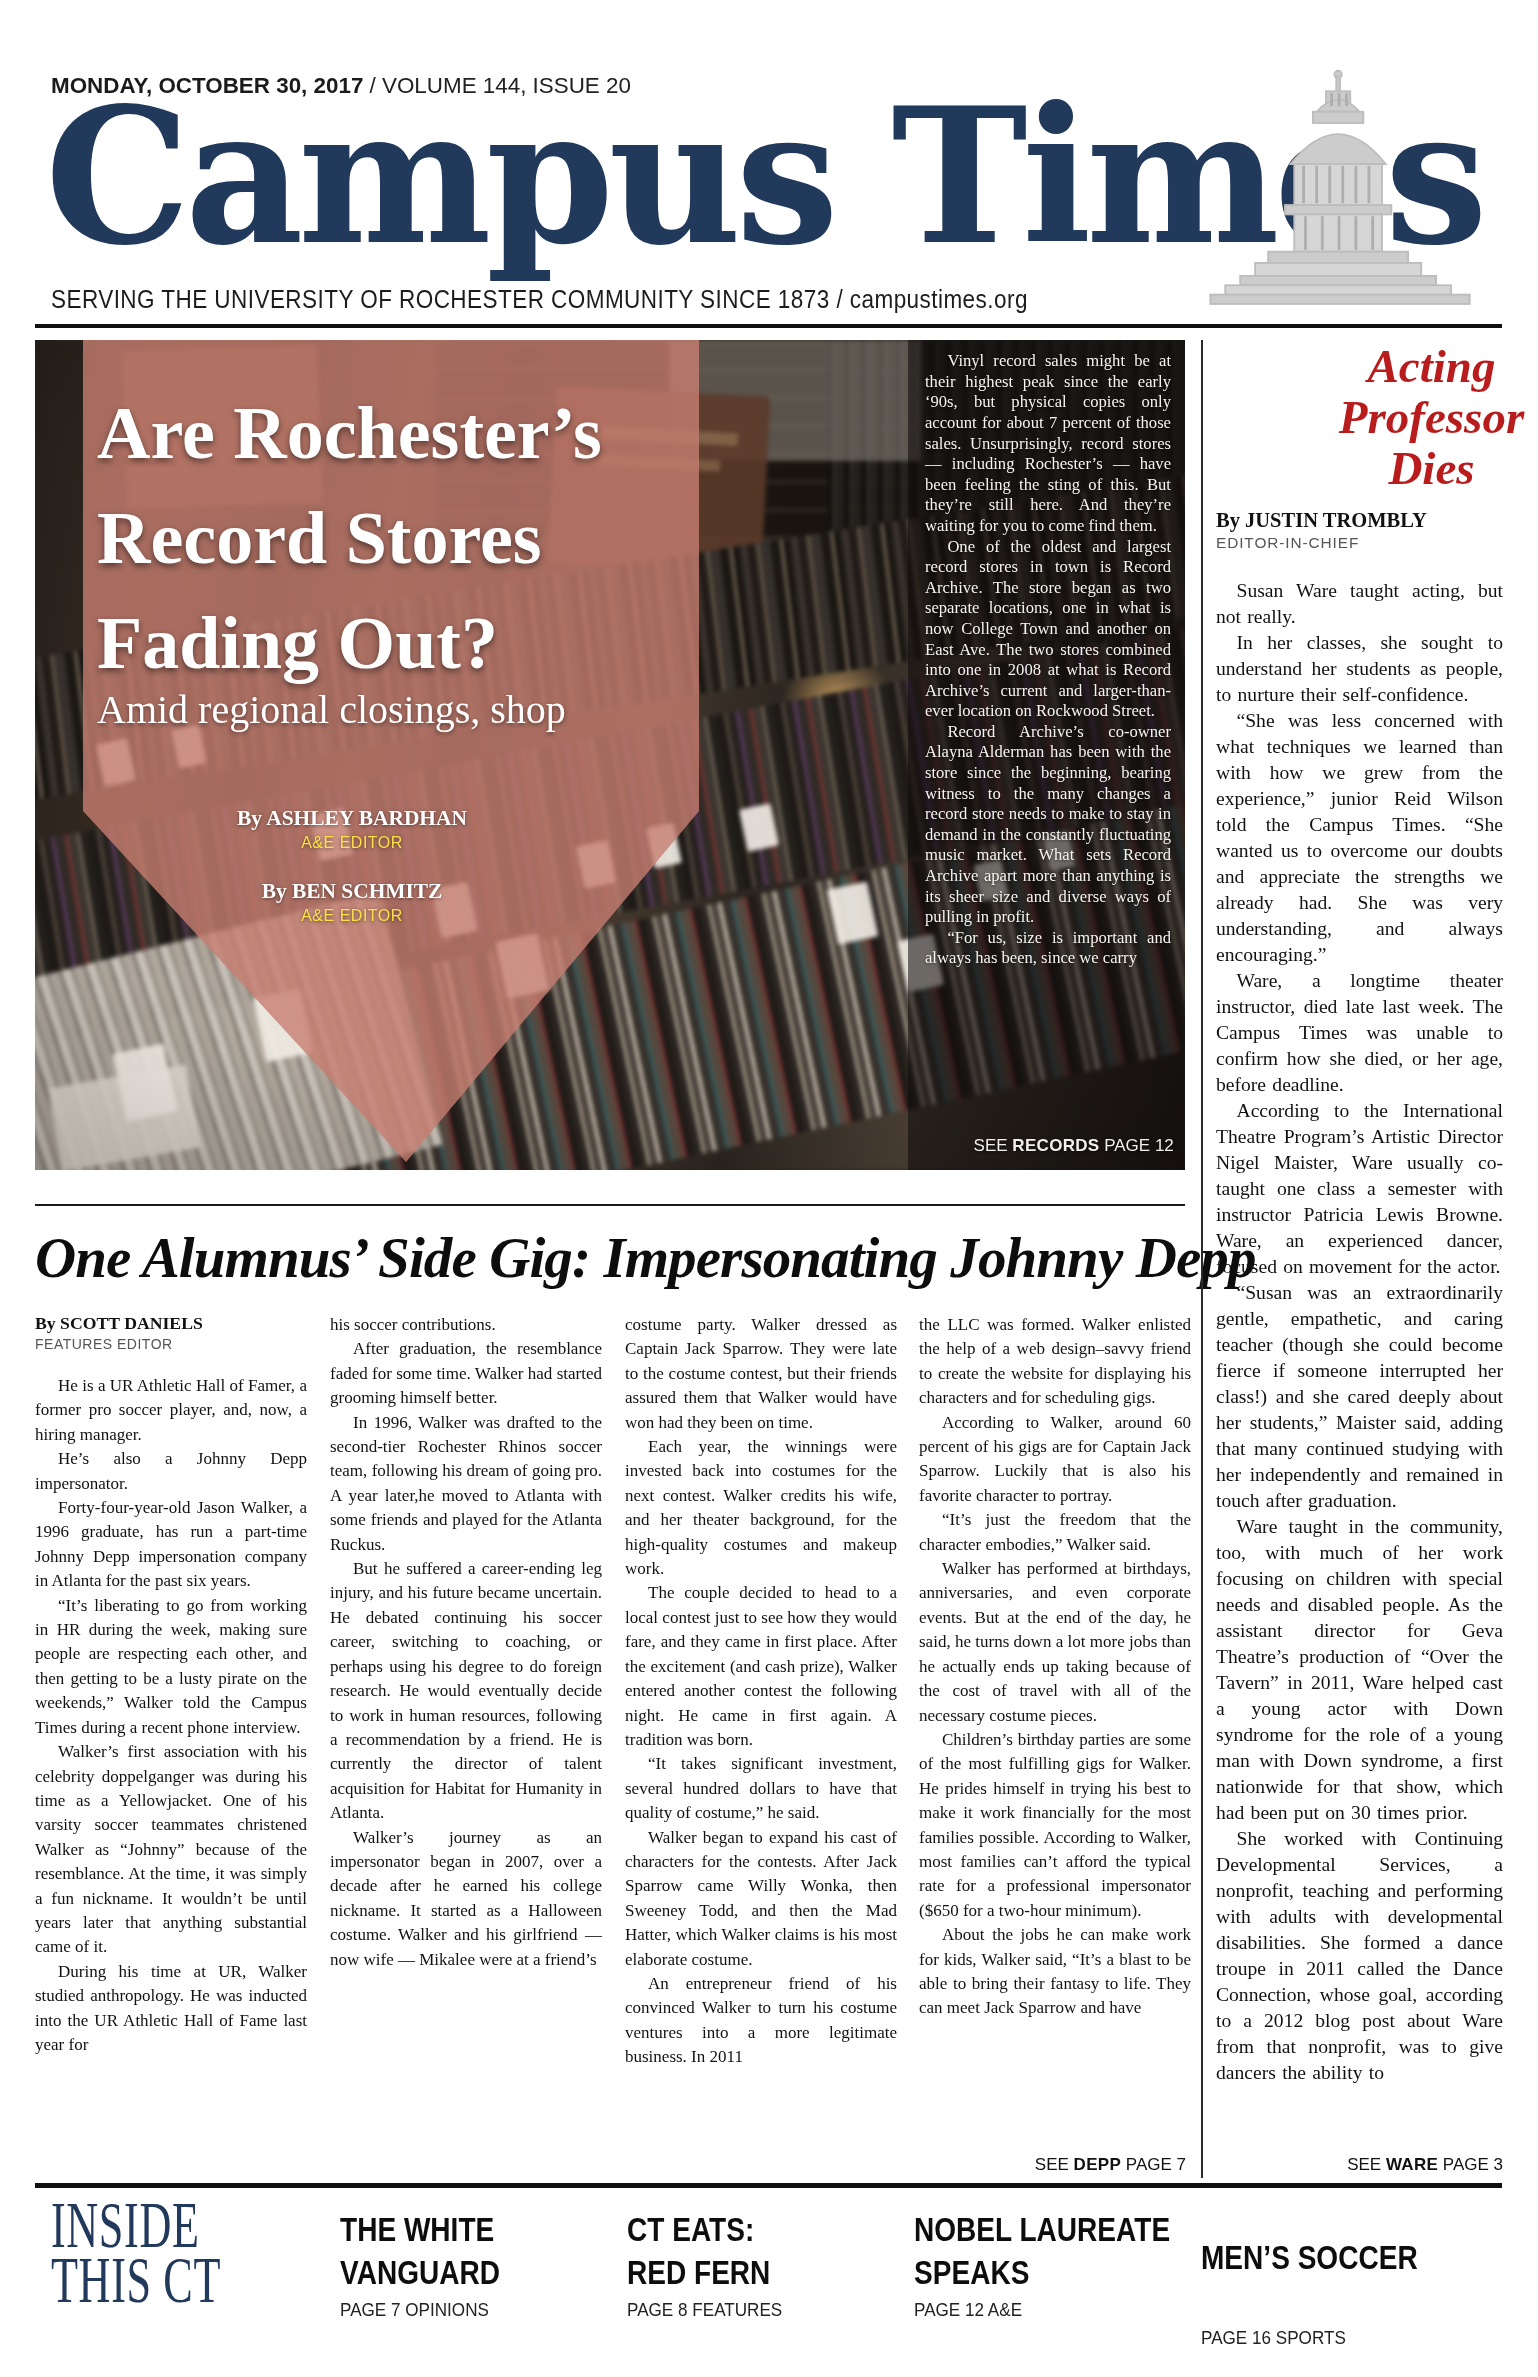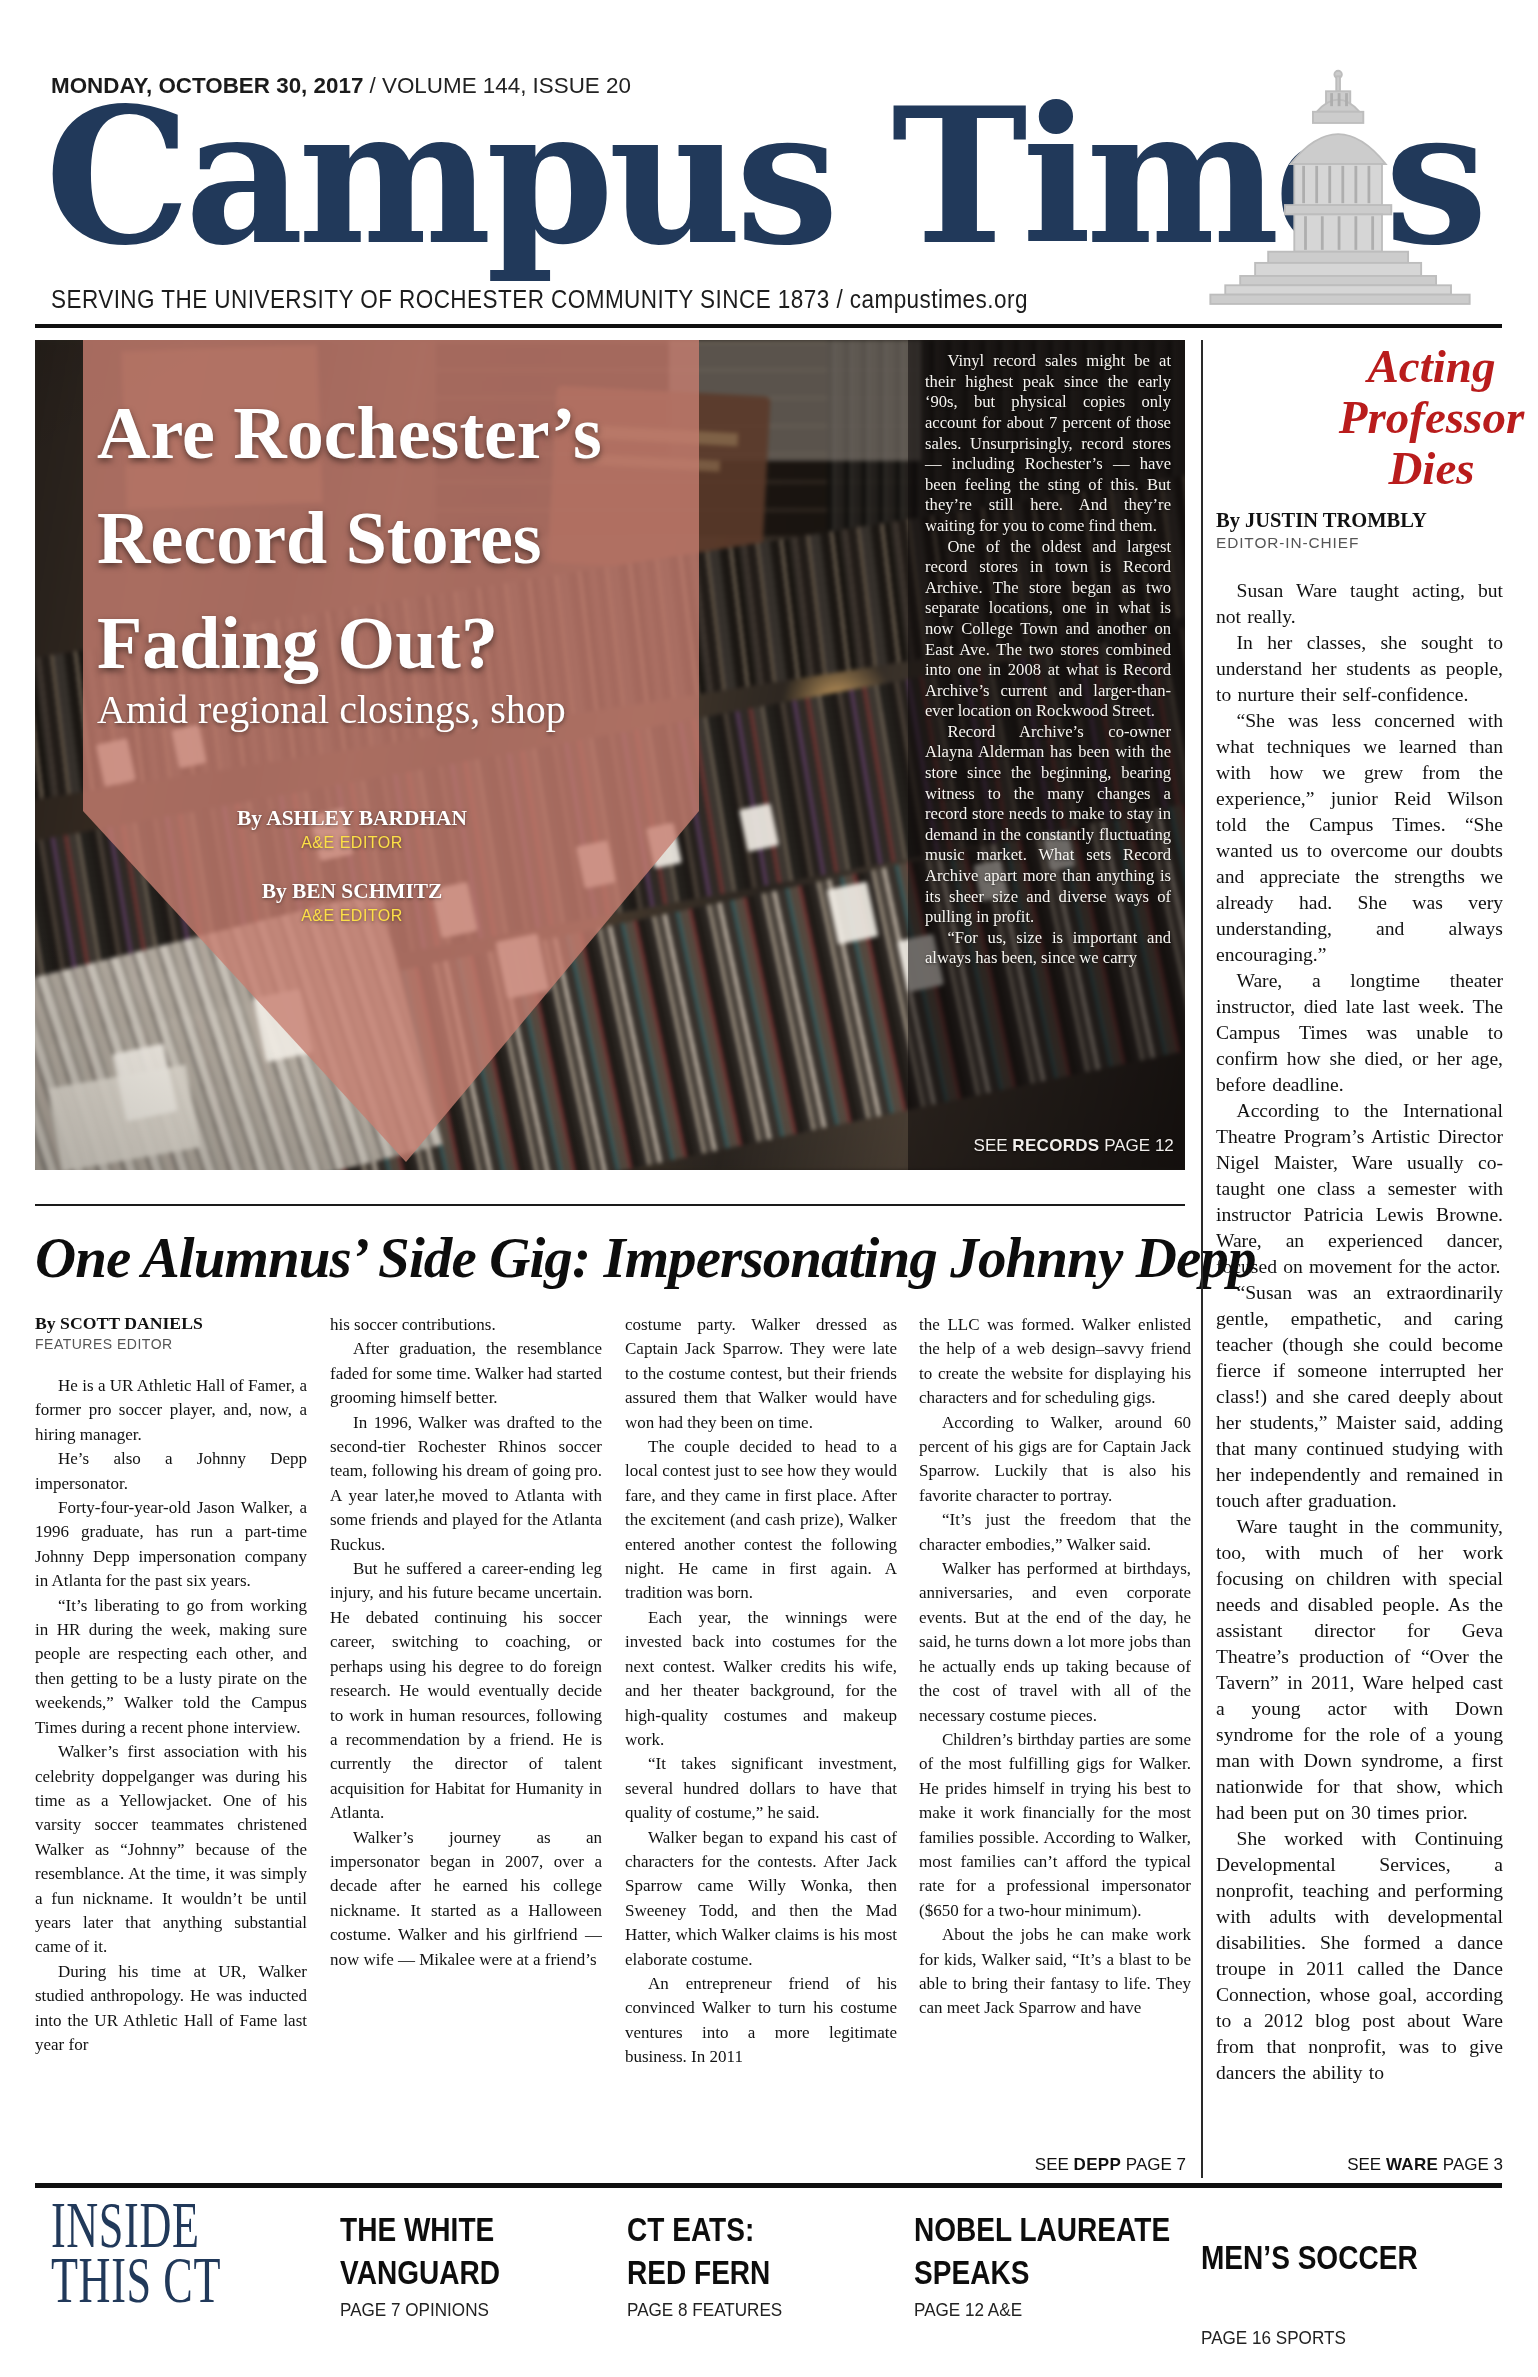--- a/index.html
+++ b/index.html
@@ -199,22 +199,22 @@
     </div>
   <div class="abs colbody dcol dcol2">
       <p style="text-indent: 0px;">his soccer contributions.</p>
       <p>After graduation, the resemblance faded for some time. Walker had started grooming himself better.</p>
       <p>In 1996, Walker was drafted to the second-tier Rochester Rhinos soccer team, following his dream of going pro. A year later,he moved to Atlanta with some friends and played for the Atlanta Ruckus.</p>
       <p>But he suffered a career-ending leg injury, and his future became uncertain. He debated continuing his soccer career, switching to coaching, or perhaps using his degree to do foreign research. He would eventually decide to work in human resources, following a recommendation by a friend. He is currently the director of talent acquisition for Habitat for Humanity in Atlanta.</p>
       <p>Walker’s journey as an impersonator began in 2007, over a decade after he earned his college nickname. It started as a Halloween costume. Walker and his girlfriend — now wife — Mikalee were at a friend’s</p>
     </div>
   <div class="abs colbody dcol dcol3">
       <p style="text-indent: 0px;">costume party. Walker dressed as Captain Jack Sparrow. They were late to the costume contest, but their friends assured them that Walker would have won had they been on time.</p>
+      <p>Each year, the winnings were invested back into costumes for the next contest. Walker credits his wife, and her theater background, for the high-quality costumes and makeup work.</p>
       <p>The couple decided to head to a local contest just to see how they would fare, and they came in first place. After the excitement (and cash prize), Walker entered another contest the following night. He came in first again. A tradition was born.</p>
-      <p>Each year, the winnings were invested back into costumes for the next contest. Walker credits his wife, and her theater background, for the high-quality costumes and makeup work.</p>
       <p>“It takes significant investment, several hundred dollars to have that quality of costume,” he said.</p>
       <p>Walker began to expand his cast of characters for the contests. After Jack Sparrow came Willy Wonka, then Sweeney Todd, and then the Mad Hatter, which Walker claims is his most elaborate costume.</p>
       <p>An entrepreneur friend of his convinced Walker to turn his costume ventures into a more legitimate business. In  2011</p>
     </div>
   <div class="abs colbody dcol dcol4">
       <p style="text-indent: 0px;">the LLC was formed. Walker enlisted the help of a web design–savvy friend to create the website for displaying his characters and for scheduling gigs.</p>
       <p>According to Walker, around 60 percent of his gigs are for Captain Jack Sparrow. Luckily that is also his favorite character to portray.</p>
       <p>“It’s just the freedom that the character embodies,” Walker said.</p>
       <p>Walker has performed at birthdays, anniversaries, and even corporate events. But at the end of the day, he said, he turns down a lot more jobs than he actually ends up taking because of the  cost of travel with all of the necessary costume pieces.</p>
       <p>Children’s birthday parties are some of the most fulfilling gigs for Walker. He prides himself in trying his best to make it work financially for the most families possible. According to Walker, most families can’t afford the typical rate for a professional impersonator ($650 for a two-hour minimum).</p>

